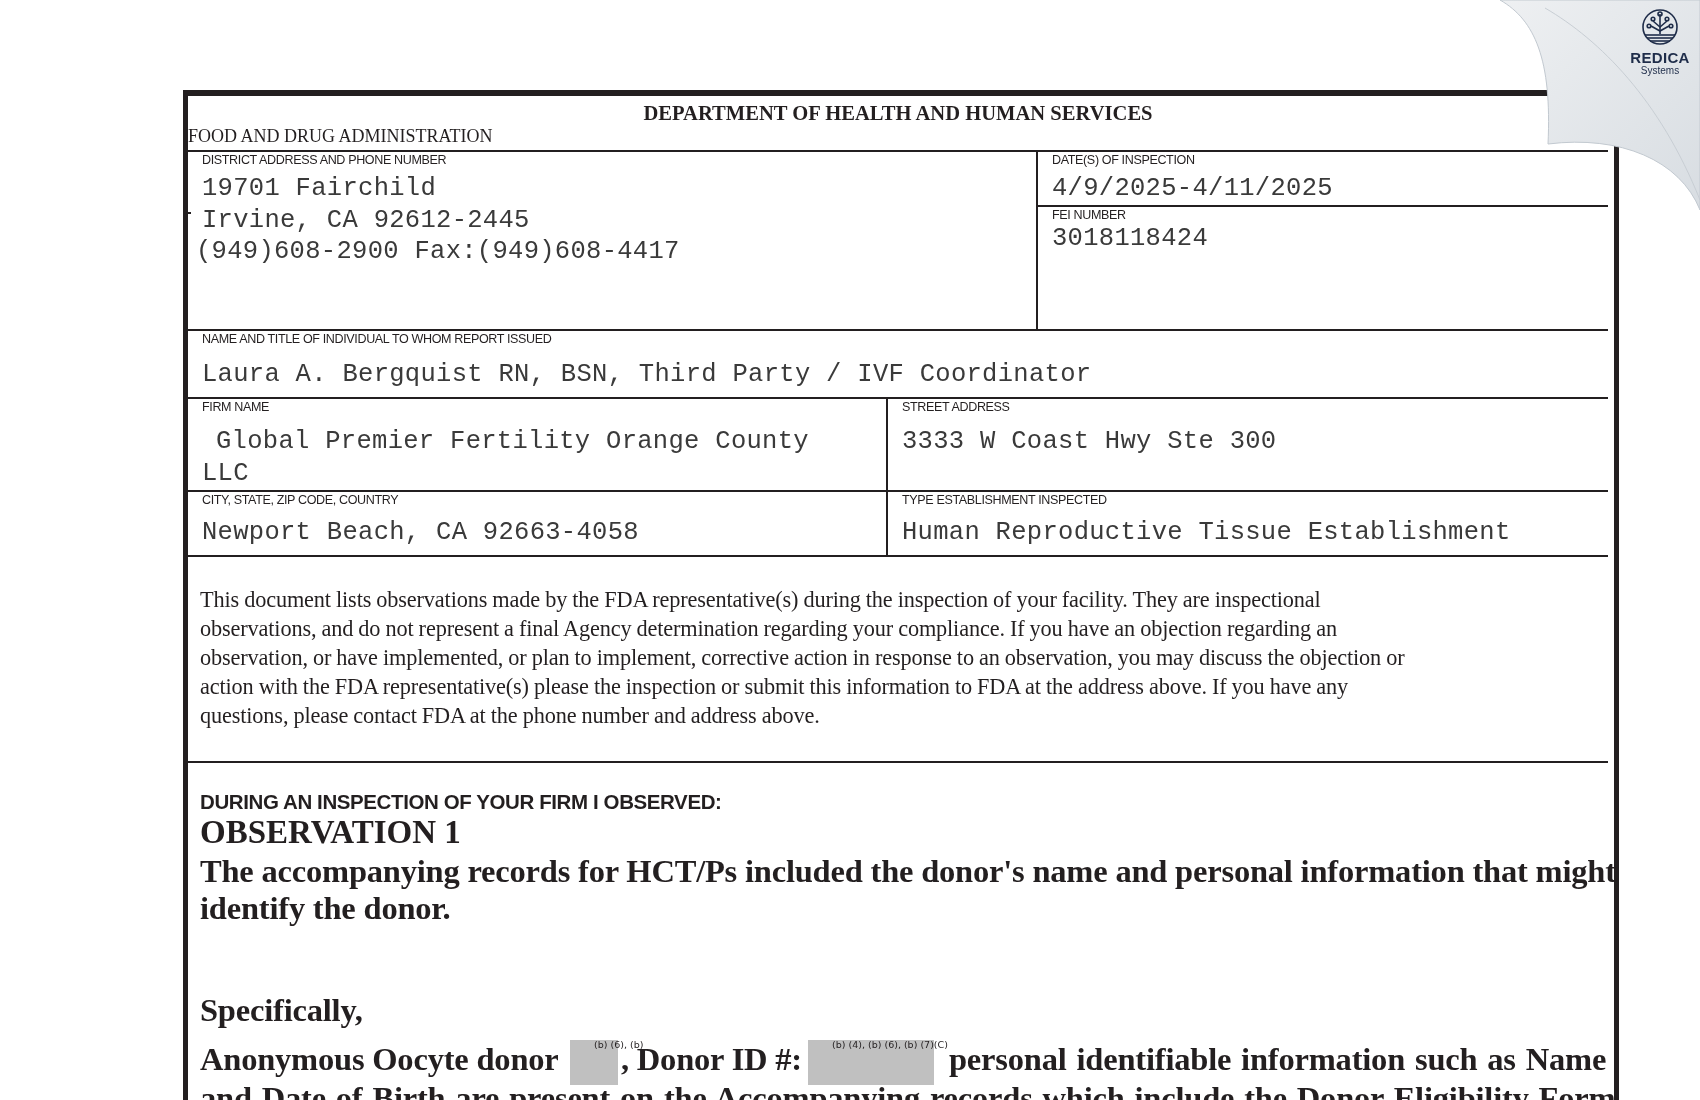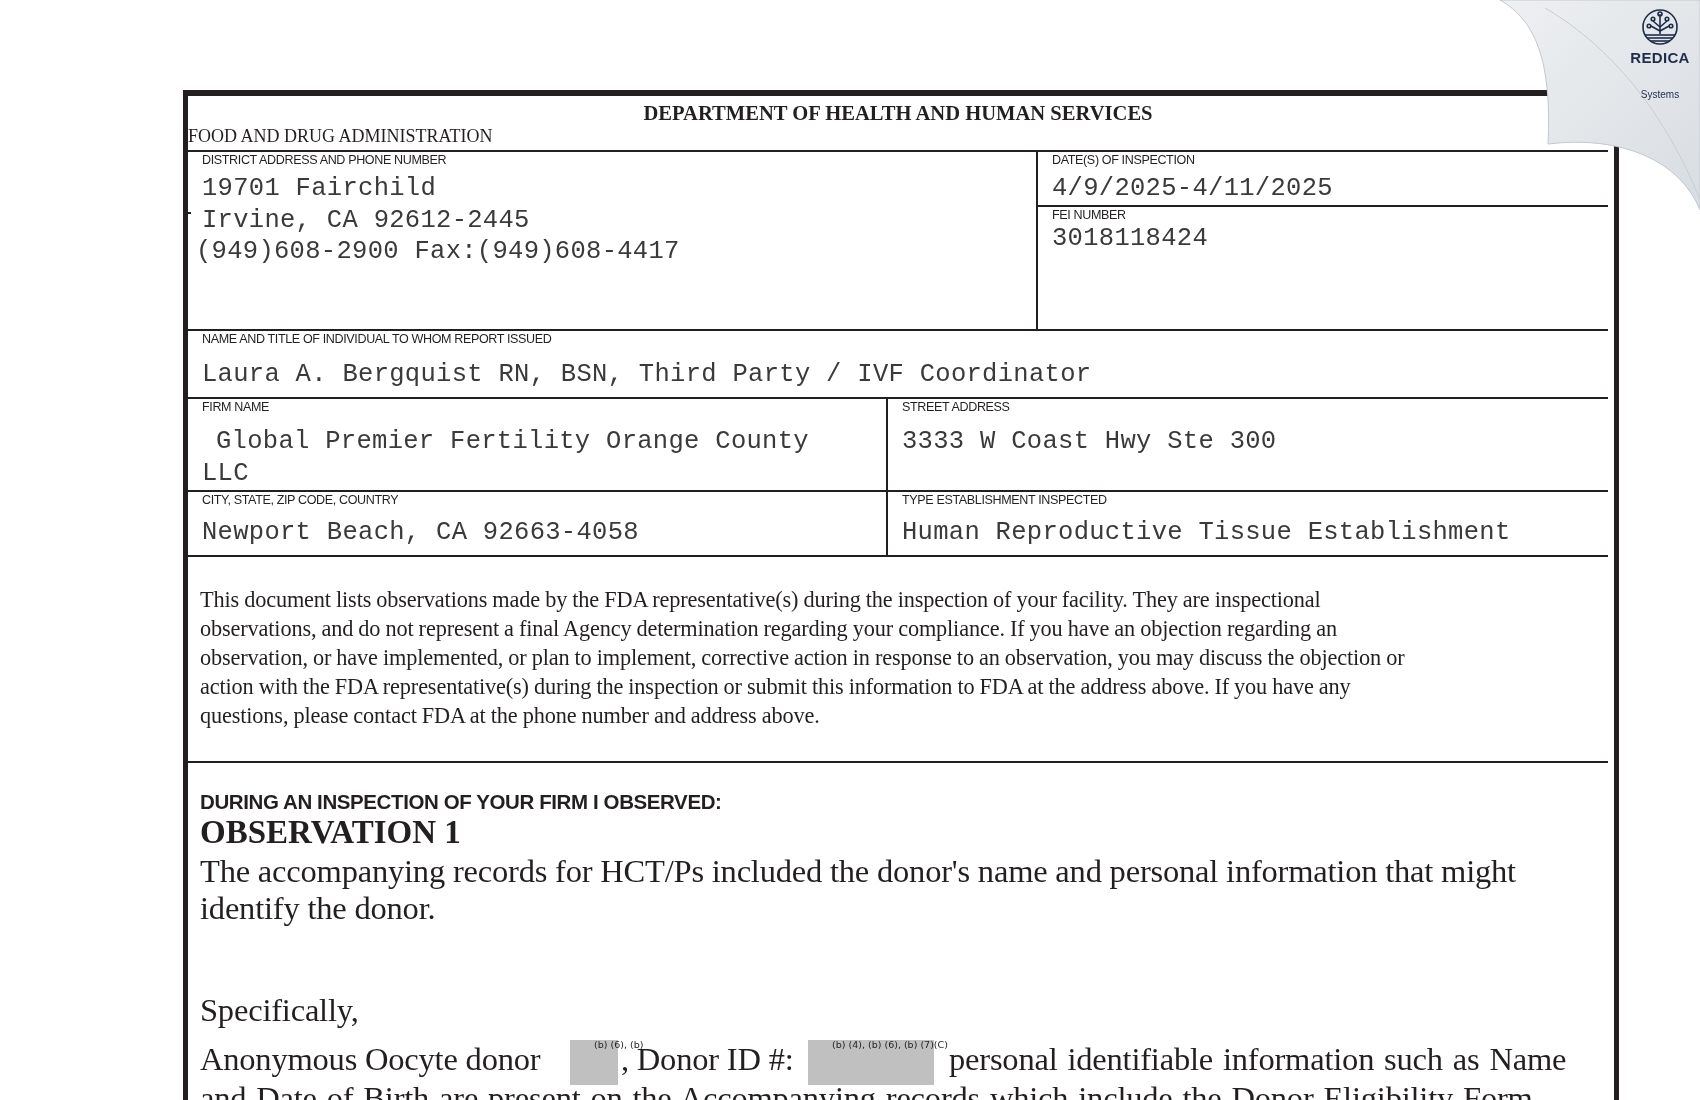--- a/index.html
+++ b/index.html
@@ -43,36 +43,36 @@
     position: absolute; left: 200px; top: 790px;
     font-family: "Liberation Sans", sans-serif; font-weight: bold; font-size: 20.5px;
     letter-spacing: -0.4px; white-space: nowrap;
   }
   .obs-title {
     position: absolute; left: 200px; top: 814px;
     font-family: "Liberation Serif", serif; font-weight: bold; font-size: 33px; white-space: nowrap; text-align: center;
   }
   .obs-text {
     position: absolute; left: 200px; white-space: nowrap;
-    font-family: "Liberation Serif", serif; font-size: 32.5px; letter-spacing: -0.2px;
+    font-family: "Liberation Serif", serif; font-size: 32.5px; letter-spacing: -0.2px; font-weight: bold;
   }
   .redact {
     position: absolute; background: #c0c0c0;
   }
   .redact-code {
     position: absolute; font-family: "DejaVu Sans", sans-serif; font-size: 9.5px; color: #231f20; white-space: nowrap; margin-left: 24px;
   }
   .curl { position: absolute; left: 0; top: 0; width: 1700px; height: 1100px; pointer-events: none; }
   .logo-text1 {
     position: absolute; left: 1628px; top: 49px; width: 64px; text-align: center;
     font-family: "Liberation Sans", sans-serif; font-weight: bold; font-size: 15px; color: #1f2d4a; letter-spacing: 0.3px;
   }
   .logo-text2 {
     position: absolute; left: 1628px; top: 65px; width: 64px; text-align: center;
-    font-family: "Liberation Sans", sans-serif; font-size: 10px; color: #1f2d4a; margin-top: 24px;
+    font-family: "Liberation Sans", sans-serif; font-size: 10px; color: #1f2d4a;
   }
 </style>
 </head>
 <body>
 
 <div class="frame"></div>
 
 <div class="hdr1">DEPARTMENT OF HEALTH AND HUMAN SERVICES</div>
 <div class="hdr2">FOOD AND DRUG ADMINISTRATION</div>
 <div class="hline" style="left:188px; width:1420px; top:150px;"></div>
@@ -107,21 +107,21 @@
 <div class="lbl" style="left:202px; top:492px;">CITY, STATE, ZIP CODE, COUNTRY</div>
 <div class="val" style="left:202px; top:518px;">Newport Beach, CA 92663-4058</div>
 <div class="lbl" style="left:902px; top:492px;">TYPE ESTABLISHMENT INSPECTED</div>
 <div class="val" style="left:902px; top:518px;">Human Reproductive Tissue Establishment</div>
 <div class="hline" style="left:188px; width:1420px; top:555px;"></div>
 
 <div class="para">
   <span>This document lists observations made by the FDA representative(s) during the inspection of your facility. They are inspectional</span>
   <span>observations, and do not represent a final Agency determination regarding your compliance. If you have an objection regarding an</span>
   <span>observation, or have implemented, or plan to implement, corrective action in response to an observation, you may discuss the objection or</span>
-  <span>action with the FDA representative(s) during the inspection or submit this information to FDA at the address above. If you have any</span>
+  <span>action with the FDA representative(s) please the inspection or submit this information to FDA at the address above. If you have any</span>
   <span>questions, please contact FDA at the phone number and address above.</span>
 </div>
 <div class="hline" style="left:188px; width:1420px; top:761px;"></div>
 
 <div class="obs-intro">DURING AN INSPECTION OF YOUR FIRM I OBSERVED:</div>
 <div class="obs-title">OBSERVATION 1</div>
 <div class="obs-text" style="top:853px;">The accompanying records for HCT/Ps included the donor's name and personal information that might</div>
 <div class="obs-text" style="top:890px;">identify the donor.</div>
 <div class="obs-text" style="top:992px;text-align:center;">Specifically,</div>
 

